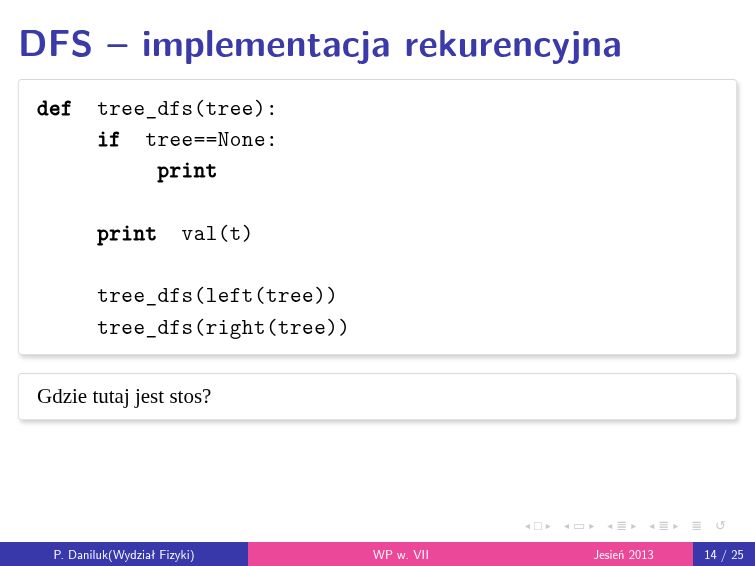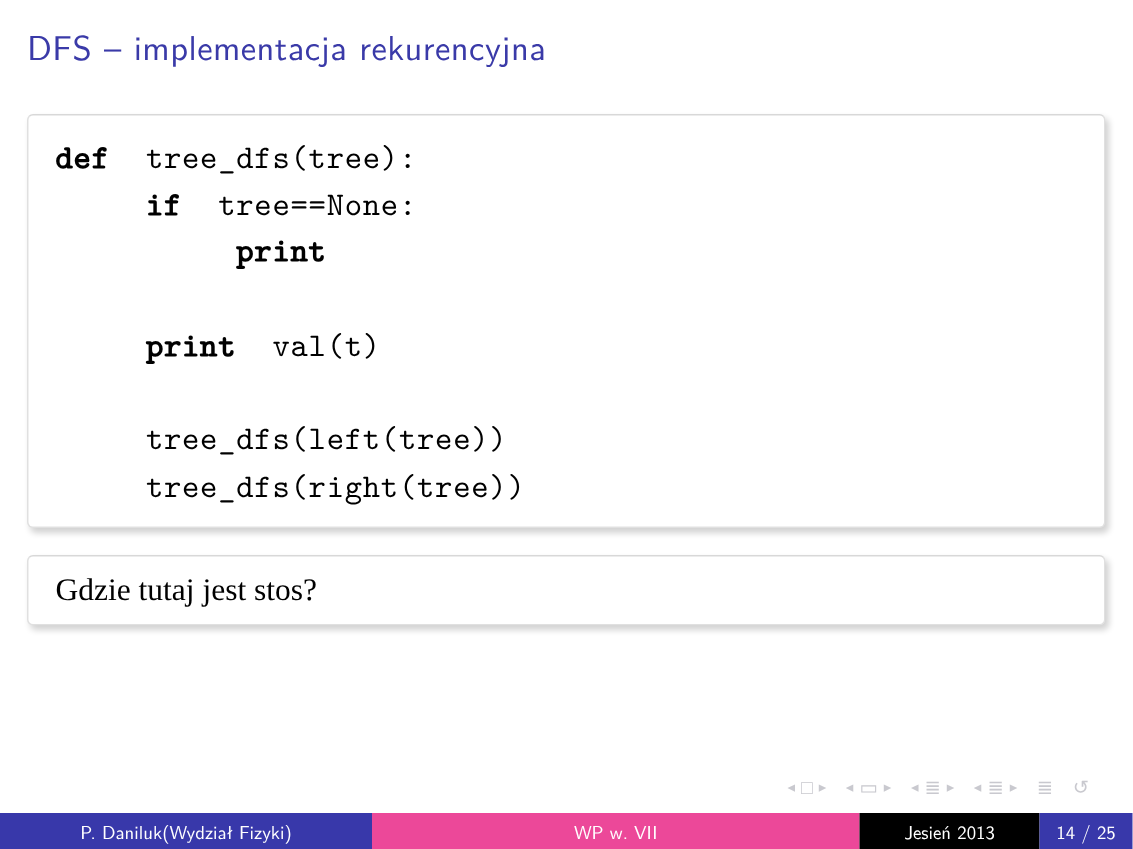--- a/index.html
+++ b/index.html
@@ -12,23 +12,23 @@
     overflow: hidden;
   }
   .slide {
     width: 100%;
     height: 100%;
     position: relative;
     padding: 14px 18px 0 18px;
   }
   .title {
     color: #3a3aa8;
-    font-size: 23px;
-    font-weight: 400;
-    margin-bottom: 28px;
+    font-size: 37px;
+    font-weight: 700;
+    margin-bottom: 12px;
     letter-spacing: 0.3px;
   }
   .block {
     background: #ffffff;
     border: 1px solid #e0e0e0;
     border-top: 1px solid #d8d8d8;
     border-radius: 4px;
     box-shadow: 2px 3px 4px rgba(0,0,0,0.18);
     padding: 12px 18px 12px 18px;
     margin-bottom: 18px;
@@ -78,21 +78,21 @@
     font-family: "Latin Modern Sans", sans-serif;
   }
   .footer .seg {
     display: flex;
     align-items: center;
     justify-content: center;
     height: 100%;
   }
   .footer .seg1 { background: #3838aa; width: 248px; }
   .footer .seg2 { background: #ec4899; flex: 1; }
-  .footer .seg3 { background: #000000; width: 120px; }
+  .footer .seg3 { background: #ec4899; width: 139px; }
   .footer .seg4 { background: #3838aa; width: 62px; }
   .tri { font-size: 10px; }
 </style>
 </head>
 <body>
 
 <div class="slide">
 
   <h1 class="title">DFS – implementacja rekurencyjna</h1>
 

